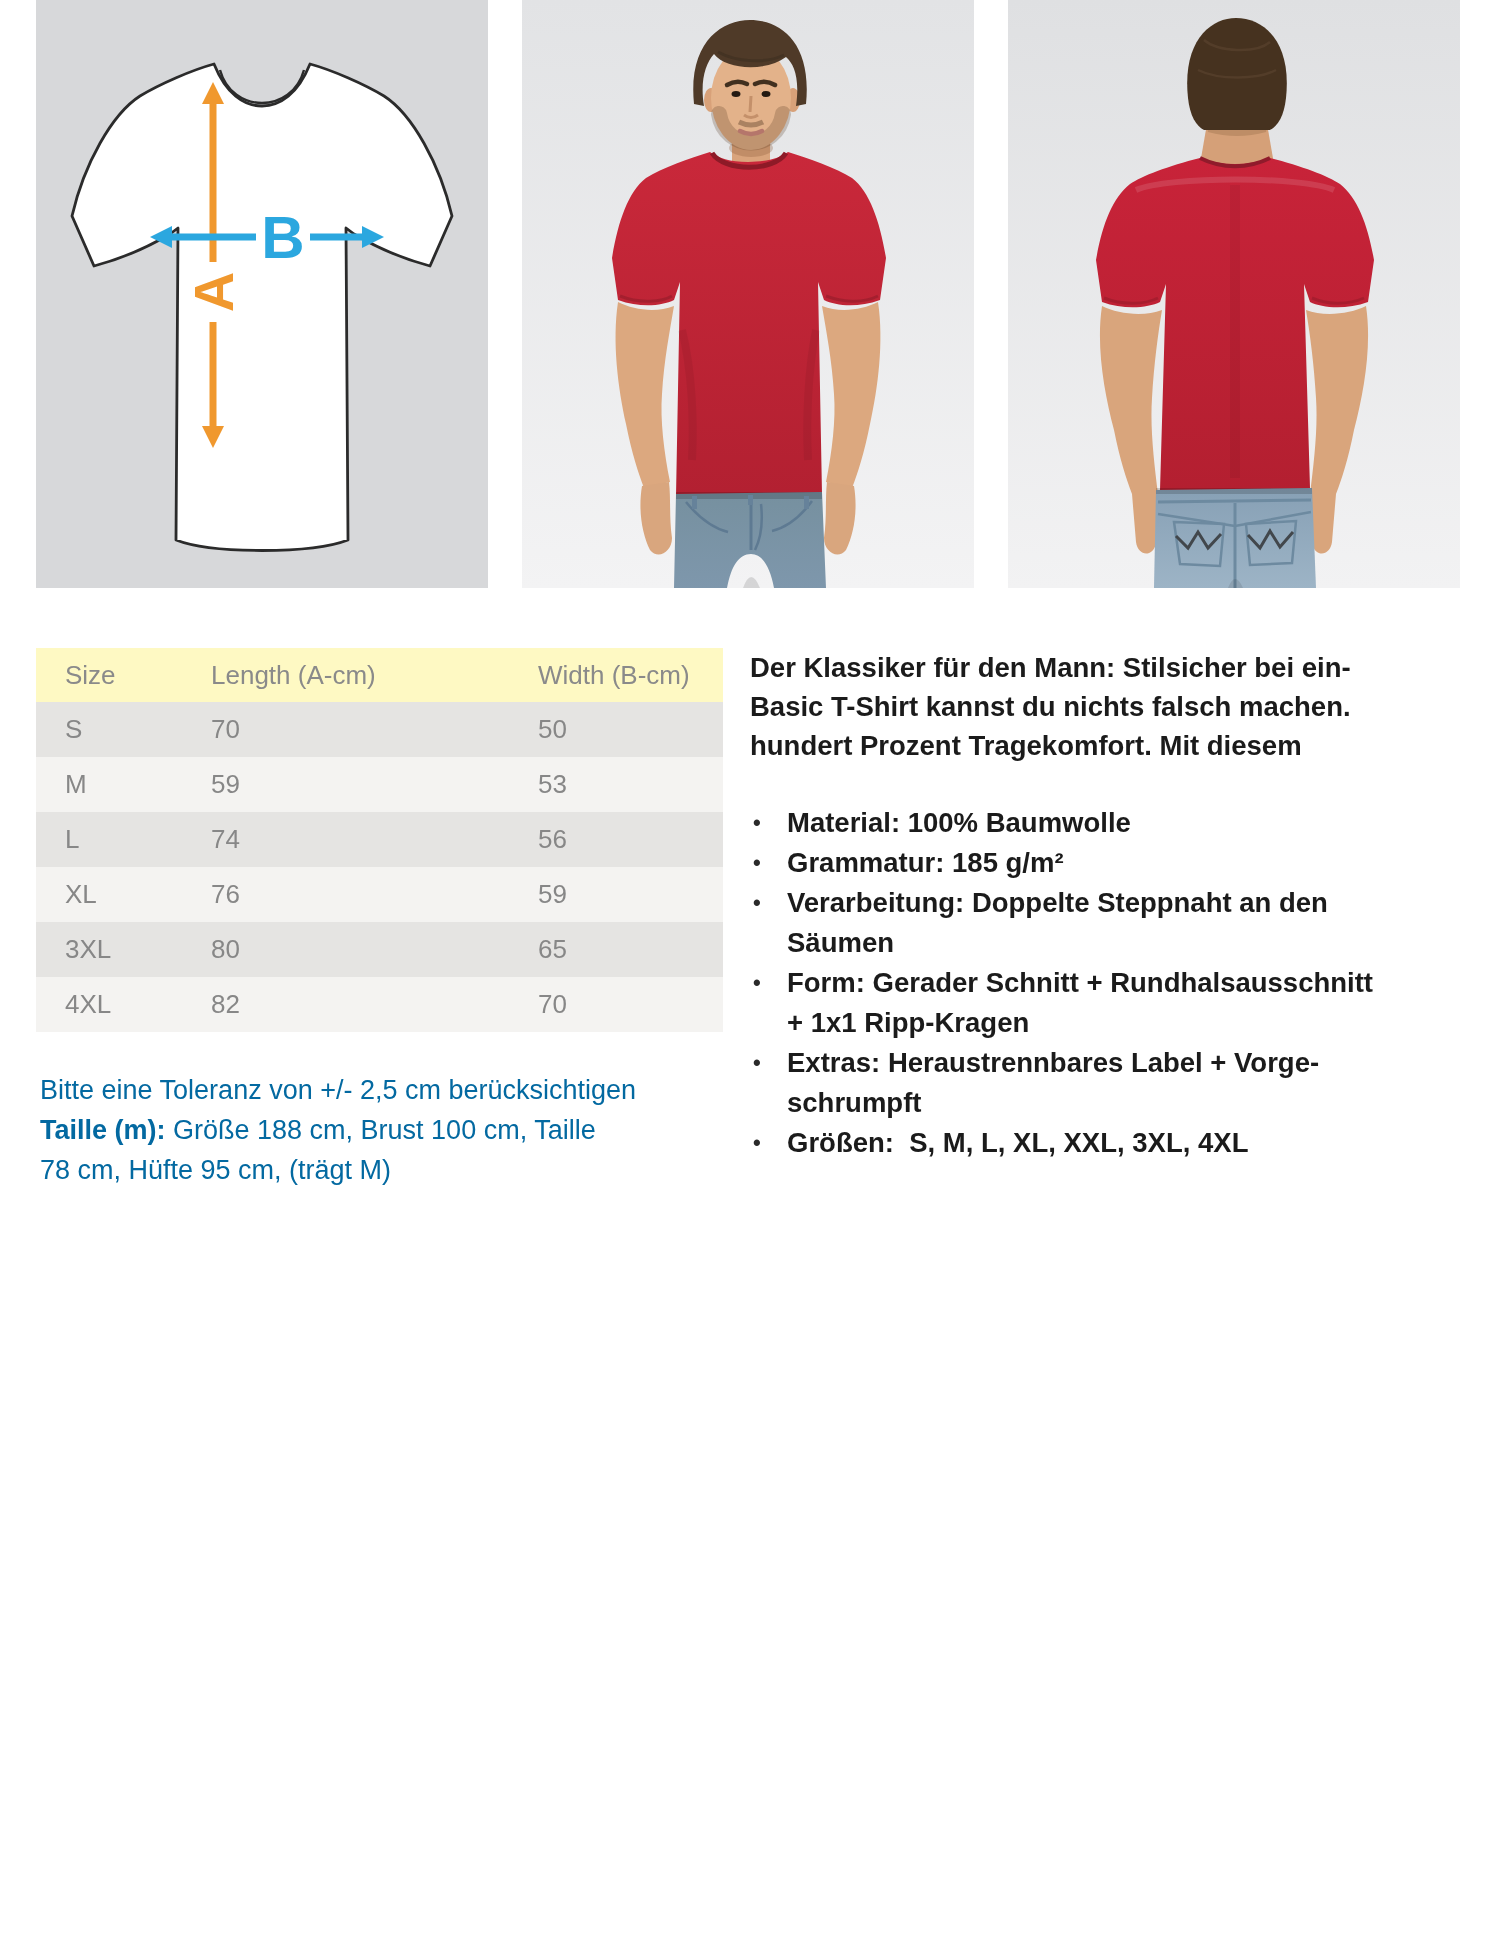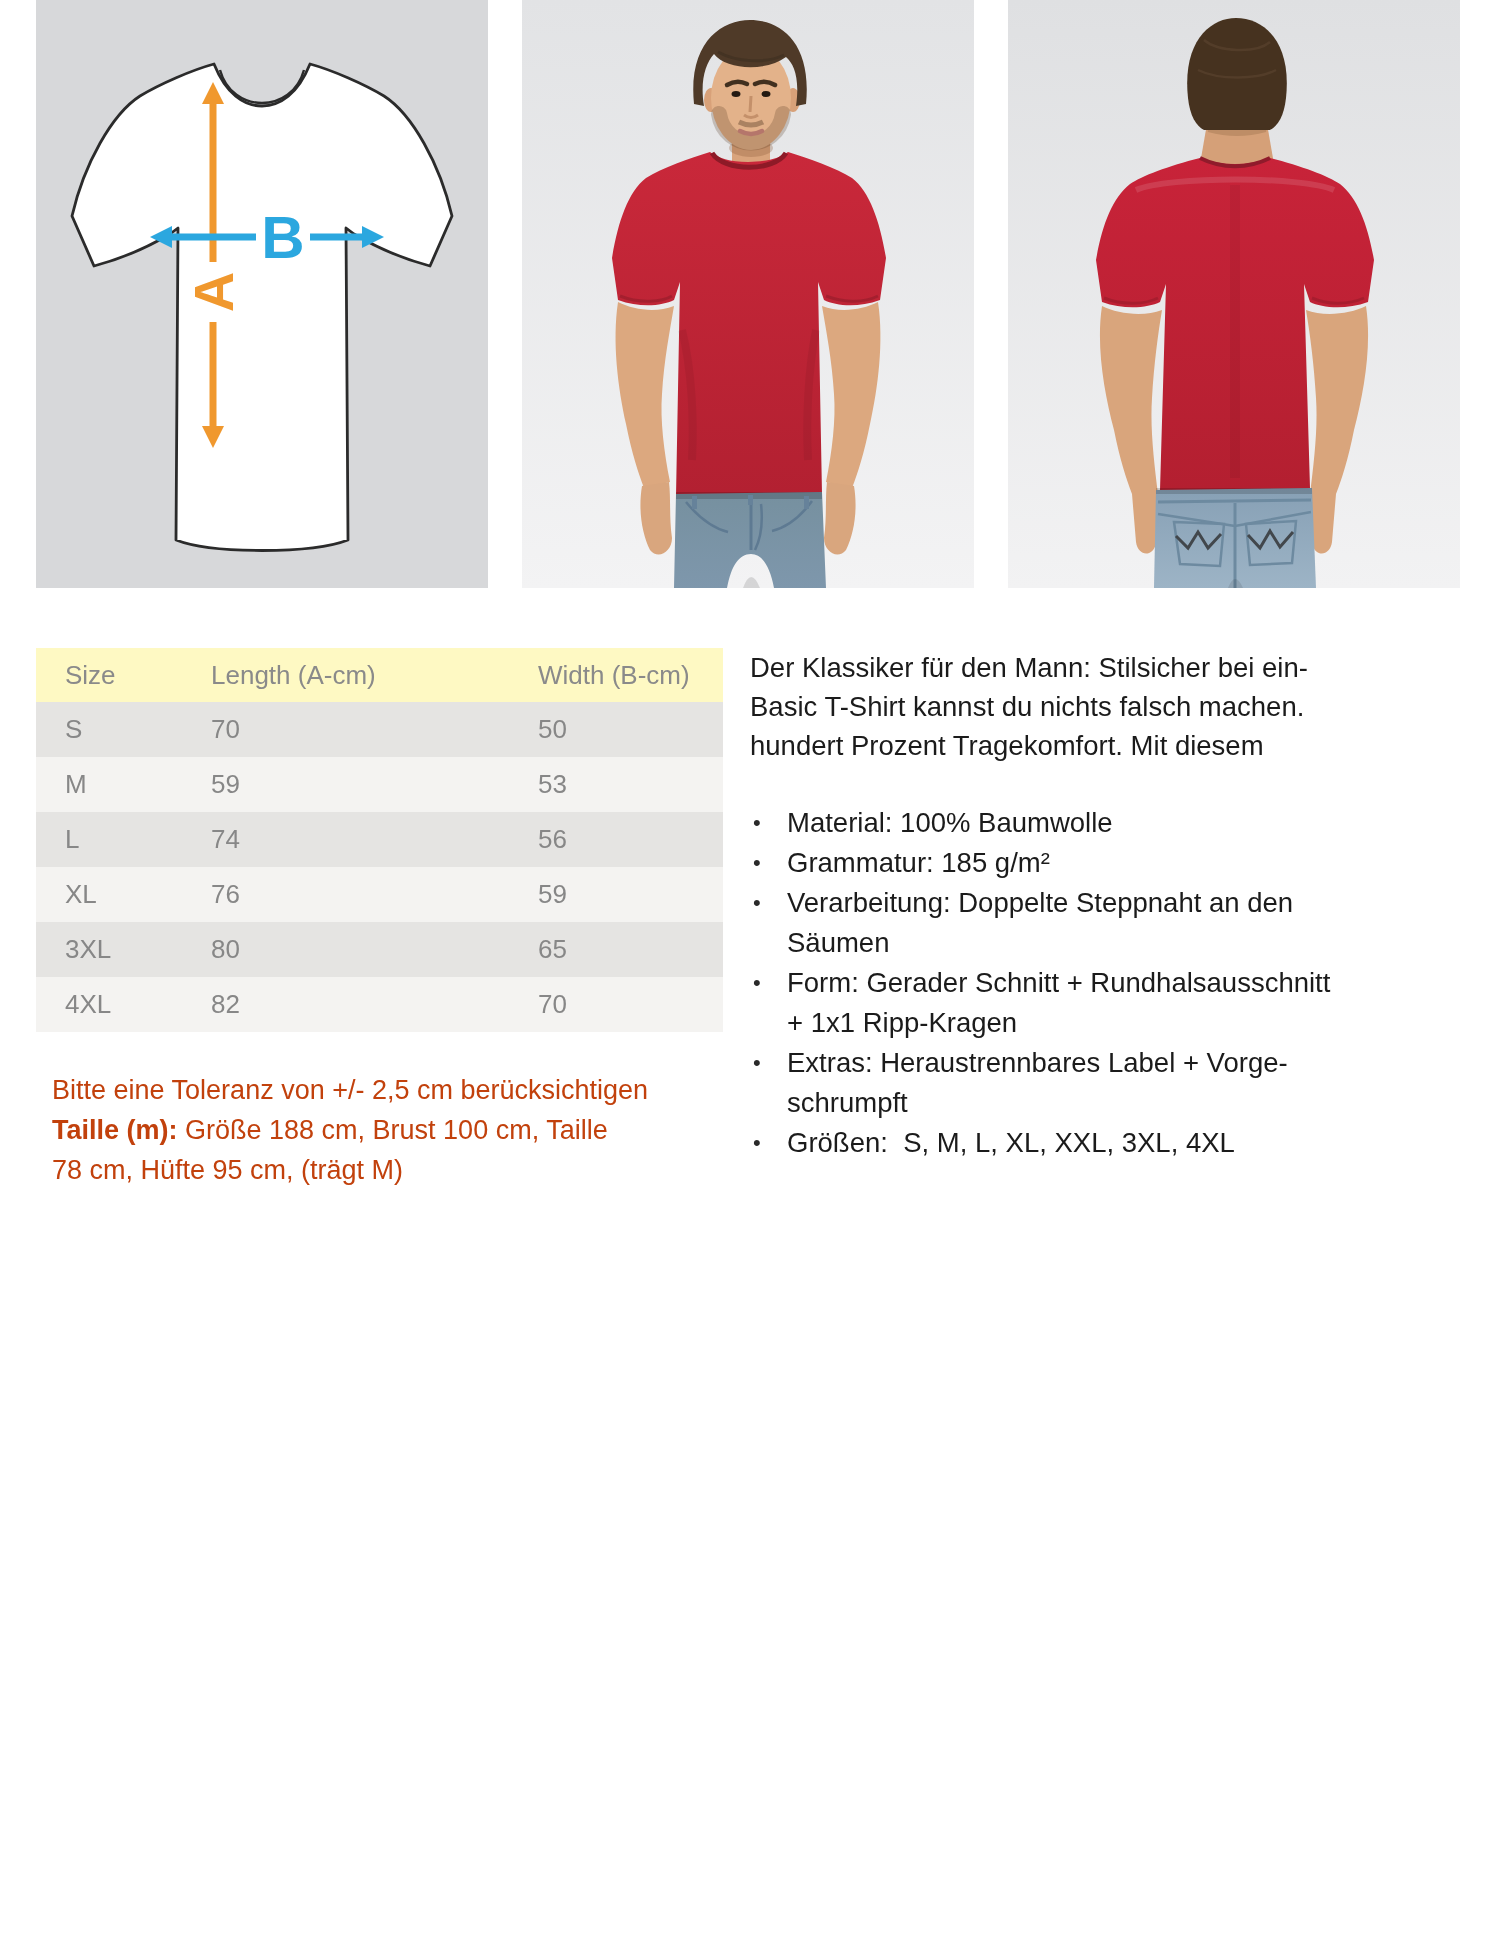--- a/index.html
+++ b/index.html
@@ -5,30 +5,30 @@
   html,body{margin:0;padding:0;background:#ffffff;}
   .page{position:relative;width:1496px;height:1953px;background:#fff;
         font-family:"Liberation Sans",sans-serif;overflow:hidden;}
   
   .gallery{display:flex;gap:34px;padding:0 36px;}
   .panel{flex:1 1 0;height:588px;margin:0;overflow:hidden;background:#e8e9eb;}
   .panel svg{display:block;width:100%;height:100%;}
   
   .info{display:flex;align-items:flex-start;padding:0 36px;margin-top:60px;}
   .left{width:687px;flex:0 0 auto;}
-  .right{width:710px;margin-left:27px;flex:0 0 auto;}
+  .right{width:710px;margin-left:27px;flex:0 0 auto;font-weight:bold;}
   table.size{width:687px;border-collapse:collapse;table-layout:fixed;
              font-size:26px;color:#898989;}
   table.size col.c1{width:174px;} table.size col.c2{width:327px;} table.size col.c3{width:186px;}
   table.size th{font-weight:normal;text-align:left;height:52px;background:#fef9c3;color:#8A8A8A;}
   table.size td{height:53px;color:#878787;}
   table.size th:first-child, table.size td:first-child{padding-left:29px;}
   table.size tbody tr:nth-child(odd){background:#E5E4E2;}
   table.size tbody tr:nth-child(even){background:#F4F3F1;}
-  .note{margin-top:38px;font-size:27px;line-height:40px;color:#c2410c;margin-left:16px;}
+  .note{margin-top:38px;font-size:27px;line-height:40px;color:#0369a1;margin-left:4px;}
   .note div{white-space:pre;}
   .note b{font-weight:bold;}
   .intro{font-size:27.5px;line-height:39px;color:#1B1B1B;}
   .intro div{white-space:pre;}
   .bullets{list-style:none;margin:38px 0 0 0;padding:0;
            font-size:27.5px;line-height:40px;color:#1B1B1B;}
   .bullets li{display:flex;}
   .dot{flex:0 0 34px;font-size:22px;line-height:40px;color:#2a2a2a;padding-left:3px;}
   .bl div{white-space:pre;}
 </style>

